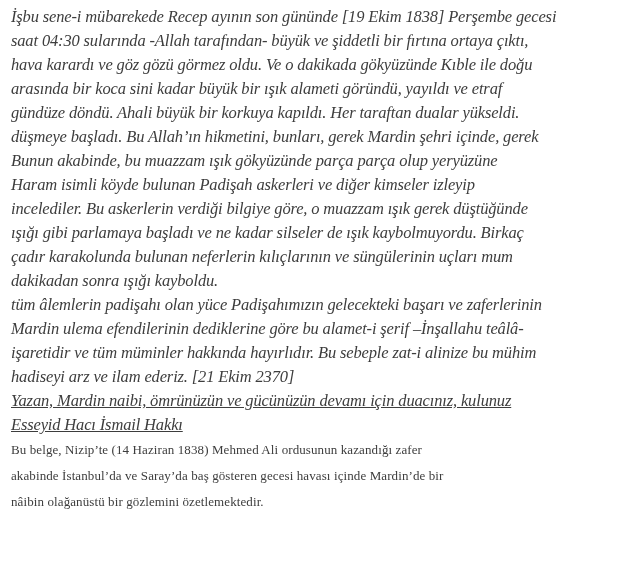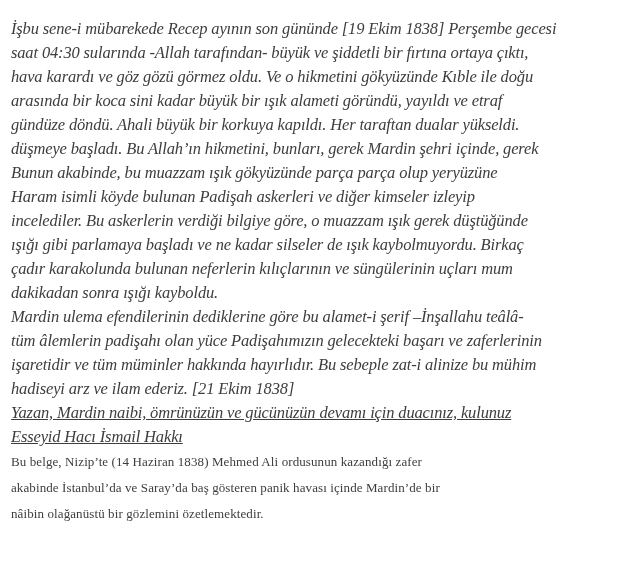--- a/index.html
+++ b/index.html
@@ -6,21 +6,21 @@
     margin: 0;
     padding: 0;
     background: #ffffff;
   }
   body {
     width: 622px;
     height: 570px;
     overflow: hidden;
   }
   .doc {
-    padding: 17px 0 0 11px;
+    padding: 5px 0 0 11px;
     color: #3d3d3d;
   }
   p.para {
     margin: 0;
   }
   .italic {
     font-family: "Liberation Serif", "DejaVu Serif", serif;
     font-style: italic;
     font-size: 16.5px;
     line-height: 24px;
@@ -42,43 +42,43 @@
   }
 </style>
 </head>
 <body>
 
 <div class="doc">
 
   <p class="para italic p1">
     <span class="line">İşbu sene-i mübarekede Recep ayının son gününde [19 Ekim 1838] Perşembe gecesi</span>
     <span class="line">saat 04:30 sularında -Allah tarafından- büyük ve şiddetli bir fırtına ortaya çıktı,</span>
-    <span class="line">hava karardı ve göz gözü görmez oldu. Ve o hikmetini gökyüzünde Kıble ile doğu</span>
+    <span class="line">hava karardı ve göz gözü görmez oldu. Ve o dakikada gökyüzünde Kıble ile doğu</span>
     <span class="line">arasında bir koca sini kadar büyük bir ışık alameti göründü, yayıldı ve etraf</span>
     <span class="line">gündüze döndü. Ahali büyük bir korkuya kapıldı. Her taraftan dualar yükseldi.</span>
     <span class="line">düşmeye başladı. Bu Allah’ın hikmetini, bunları, gerek Mardin şehri içinde, gerek</span>
     <span class="line">Bunun akabinde, bu muazzam ışık gökyüzünde parça parça olup yeryüzüne</span>
     <span class="line">Haram isimli köyde bulunan Padişah askerleri ve diğer kimseler izleyip</span>
     <span class="line">incelediler. Bu askerlerin verdiği bilgiye göre, o muazzam ışık gerek düştüğünde</span>
     <span class="line">ışığı gibi parlamaya başladı ve ne kadar silseler de ışık kaybolmuyordu. Birkaç</span>
     <span class="line">çadır karakolunda bulunan neferlerin kılıçlarının ve süngülerinin uçları mum</span>
     <span class="line">dakikadan sonra ışığı kayboldu.</span>
   </p>
 
   <p class="para italic p2">
+    <span class="line">tüm âlemlerin padişahı olan yüce Padişahımızın gelecekteki başarı ve zaferlerinin</span>
     <span class="line">Mardin ulema efendilerinin dediklerine göre bu alamet-i şerif –İnşallahu teâlâ-</span>
-    <span class="line">tüm âlemlerin padişahı olan yüce Padişahımızın gelecekteki başarı ve zaferlerinin</span>
     <span class="line">işaretidir ve tüm müminler hakkında hayırlıdır. Bu sebeple zat-i alinize bu mühim</span>
-    <span class="line">hadiseyi arz ve ilam ederiz. [21 Ekim 1838]</span>
+    <span class="line">hadiseyi arz ve ilam ederiz. [21 Ekim 2370]</span>
   </p>
 
   <p class="para italic p3">
     <span class="line">Yazan, Mardin naibi, ömrünüzün ve gücünüzün devamı için duacınız, kulunuz</span>
     <span class="line">Esseyid Hacı İsmail Hakkı</span>
   </p>
 
   <p class="para regular p4">
     <span class="line">Bu belge, Nizip’te (14 Haziran 1838) Mehmed Ali ordusunun kazandığı zafer</span>
-    <span class="line">akabinde İstanbul’da ve Saray’da baş gösteren panik havası içinde Mardin’de bir</span>
+    <span class="line">akabinde İstanbul’da ve Saray’da baş gösteren gecesi havası içinde Mardin’de bir</span>
     <span class="line">nâibin olağanüstü bir gözlemini özetlemektedir.</span>
   </p>
 
 </div>
 
 </body></html>

